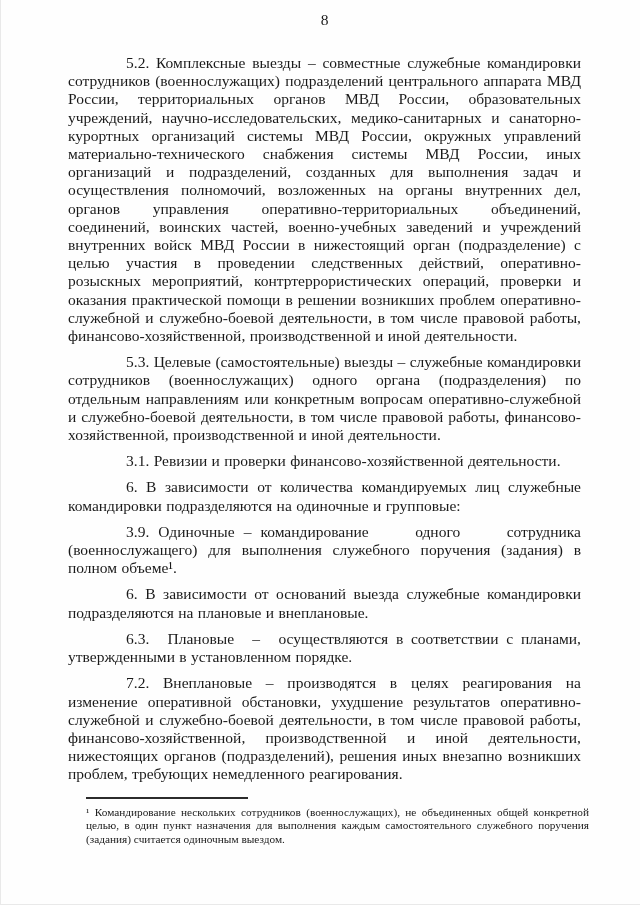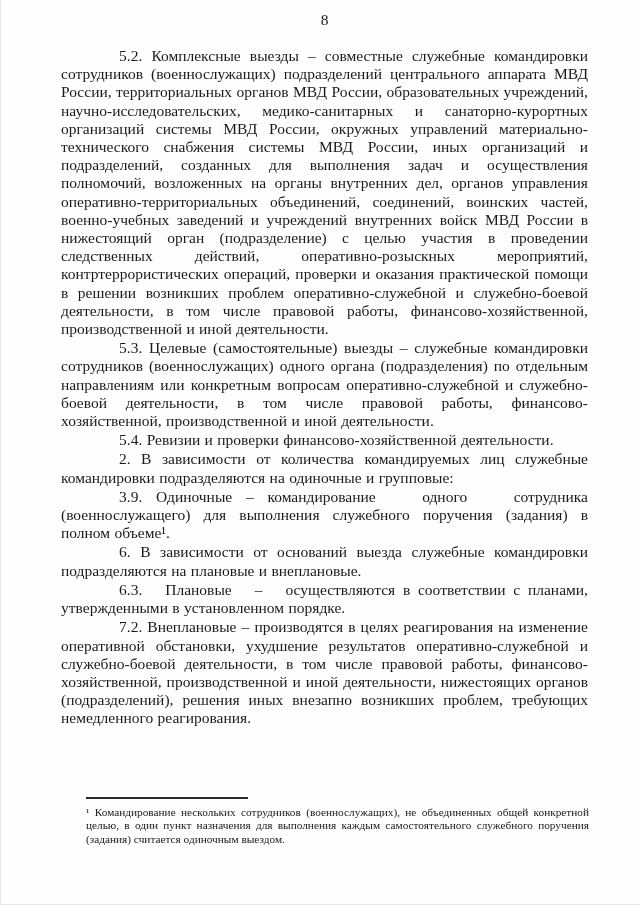--- a/index.html
+++ b/index.html
@@ -31,21 +31,21 @@
   .body-text {
     position: absolute;
     top: 46px;
     left: 59px;
     width: 529px;
     font-size: 15.5px;
     line-height: 18.2px;
     text-align: justify;
   }
   .para {
-    margin: 1px;
+    margin: 8px;
     padding: 0;
     text-indent: 58px;
     word-spacing: 0.5px;
   }
   .footnote {
     position: absolute;
     left: 59px;
     top: 797px;
     width: 529px;
   }
@@ -67,22 +67,22 @@
 </head>
 <body>
 
 <div class="page">
 
   <div class="page-number">8</div>
 
   <div class="body-text">
     <p class="para">5.2. Комплексные выезды – совместные служебные командировки сотрудников (военнослужащих) подразделений центрального аппарата МВД России, территориальных органов МВД России, образовательных учреждений, научно-исследовательских, медико-санитарных и санаторно-курортных организаций системы МВД России, окружных управлений материально-технического снабжения системы МВД России, иных организаций и подразделений, созданных для выполнения задач и осуществления полномочий, возложенных на органы внутренних дел, органов управления оперативно-территориальных объединений, соединений, воинских частей, военно-учебных заведений и учреждений внутренних войск МВД России в нижестоящий орган (подразделение) с целью участия в проведении следственных действий, оперативно-розыскных мероприятий, контртеррористических операций, проверки и оказания практической помощи в решении возникших проблем оперативно-служебной и служебно-боевой деятельности, в том числе правовой работы, финансово-хозяйственной, производственной и иной деятельности.</p>
     <p class="para">5.3. Целевые (самостоятельные) выезды – служебные командировки сотрудников (военнослужащих) одного органа (подразделения) по отдельным направлениям или конкретным вопросам оперативно-служебной и служебно-боевой деятельности, в том числе правовой работы, финансово-хозяйственной, производственной и иной деятельности.</p>
-    <p class="para">5.4. Ревизии и проверки финансово-хозяйственной деятельности.</p>
-    <p class="para">2. В зависимости от количества командируемых лиц служебные командировки подразделяются на одиночные и групповые:</p>
+    <p class="para">3.1. Ревизии и проверки финансово-хозяйственной деятельности.</p>
+    <p class="para">6. В зависимости от количества командируемых лиц служебные командировки подразделяются на одиночные и групповые:</p>
     <p class="para">3.9. Одиночные – командирование   одного   сотрудника (военнослужащего) для выполнения служебного поручения (задания) в полном объеме¹.</p>
     <p class="para">6. В зависимости от оснований выезда служебные командировки подразделяются на плановые и внеплановые.</p>
     <p class="para">6.3. Плановые – осуществляются в соответствии с планами, утвержденными в установленном порядке.</p>
     <p class="para">7.2. Внеплановые – производятся в целях реагирования на изменение оперативной обстановки, ухудшение результатов оперативно-служебной и служебно-боевой деятельности, в том числе правовой работы, финансово-хозяйственной, производственной и иной деятельности, нижестоящих органов (подразделений), решения иных внезапно возникших проблем, требующих немедленного реагирования.</p>
   </div>
 
   <div class="footnote">
     <div class="footnote-rule"></div>
     <p class="footnote-text">¹ Командирование нескольких сотрудников (военнослужащих), не объединенных общей конкретной целью, в один пункт назначения для выполнения каждым самостоятельного служебного поручения (задания) считается одиночным выездом.</p>
   </div>

